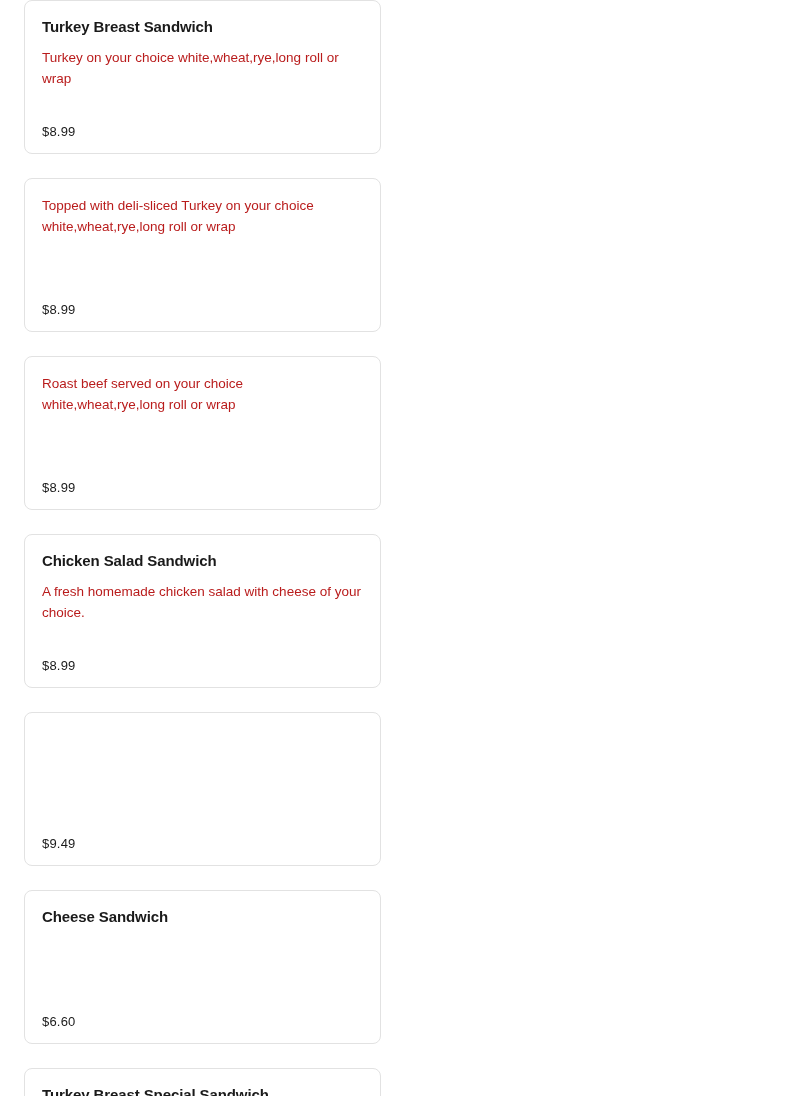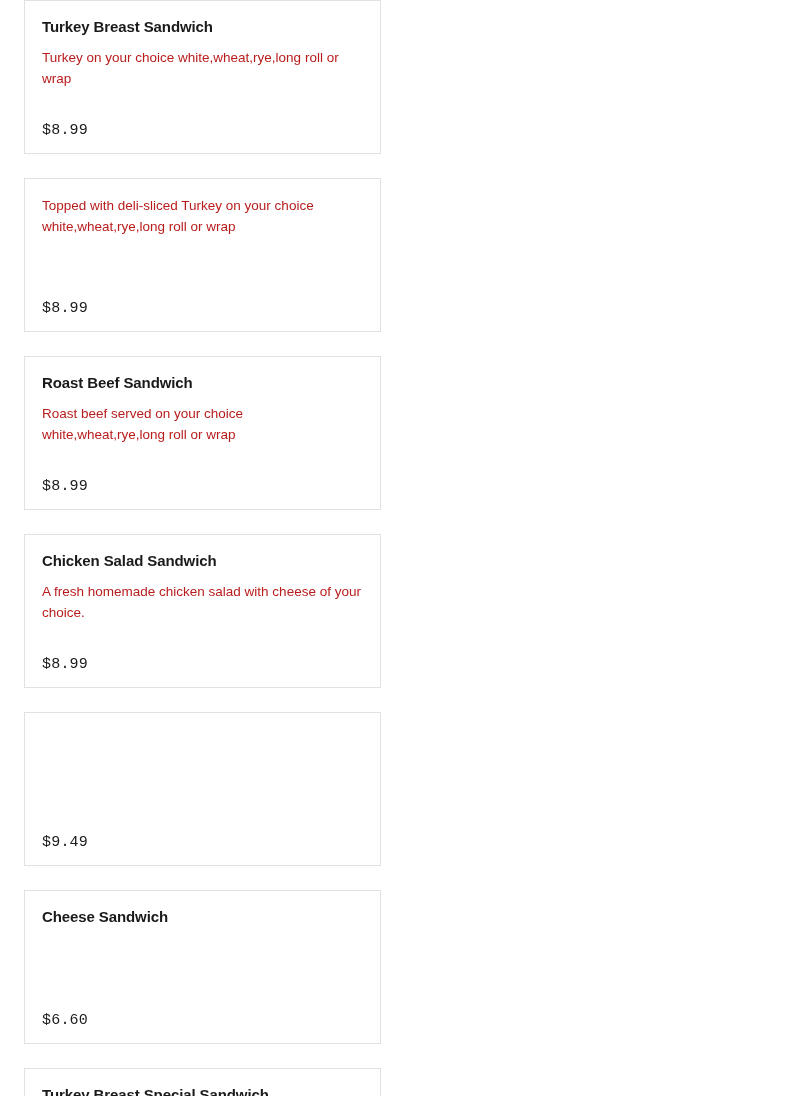--- a/index.html
+++ b/index.html
@@ -20,21 +20,21 @@
     padding: 0 24px;
   }
   .grid {
     display: flex;
     flex-wrap: wrap;
     gap: 0 24px;
   }
   .card {
     width: 357px;
     border: 1px solid #e2e2e2;
-    border-radius: 0;
+    border-radius: 8px;
     background: #fff;
     padding: 16px 17px 14px 17px;
     margin-bottom: 24px;
     min-height: 154px;
     display: flex;
     flex-direction: column;
   }
   .card-title {
     font-size: 15px;
     font-weight: bold;
@@ -44,22 +44,22 @@
     letter-spacing: -0.1px;
   }
   .card-desc {
     font-size: 13.5px;
     color: #b91c1c;
     line-height: 21px;
     margin: 0;
     font-weight: normal;
   }
   .card-price {
-    font-family: Liberation Mono, monospace;
-    font-size: 15px;
+    font-family: Liberation Sans, sans-serif;
+    font-size: 13px;
     color: #1a1a1a;
     margin-top: auto;
     padding-top: 12px;
     letter-spacing: 0.2px;
   }
 </style>
 </head>
 <body>
 
 <div class="page">
@@ -71,21 +71,20 @@
       <div class="card-desc">Turkey on your choice white,wheat,rye,long roll or wrap</div>
       <div class="card-price">$8.99</div>
     </div>
 
     <div class="card">
       <div class="card-desc">Topped with deli-sliced Turkey on your choice white,wheat,rye,long roll or wrap</div>
       <div class="card-price">$8.99</div>
     </div>
 
     <div class="card">
-      <div class="card-title">Roast Beef Sandwich</div>
       <div class="card-desc">Roast beef served on your choice white,wheat,rye,long roll or wrap</div>
       <div class="card-price">$8.99</div>
     </div>
 
     <div class="card">
       <div class="card-title">Chicken Salad Sandwich</div>
       <div class="card-desc">A fresh homemade chicken salad with cheese of your choice.</div>
       <div class="card-price">$8.99</div>
     </div>
 

